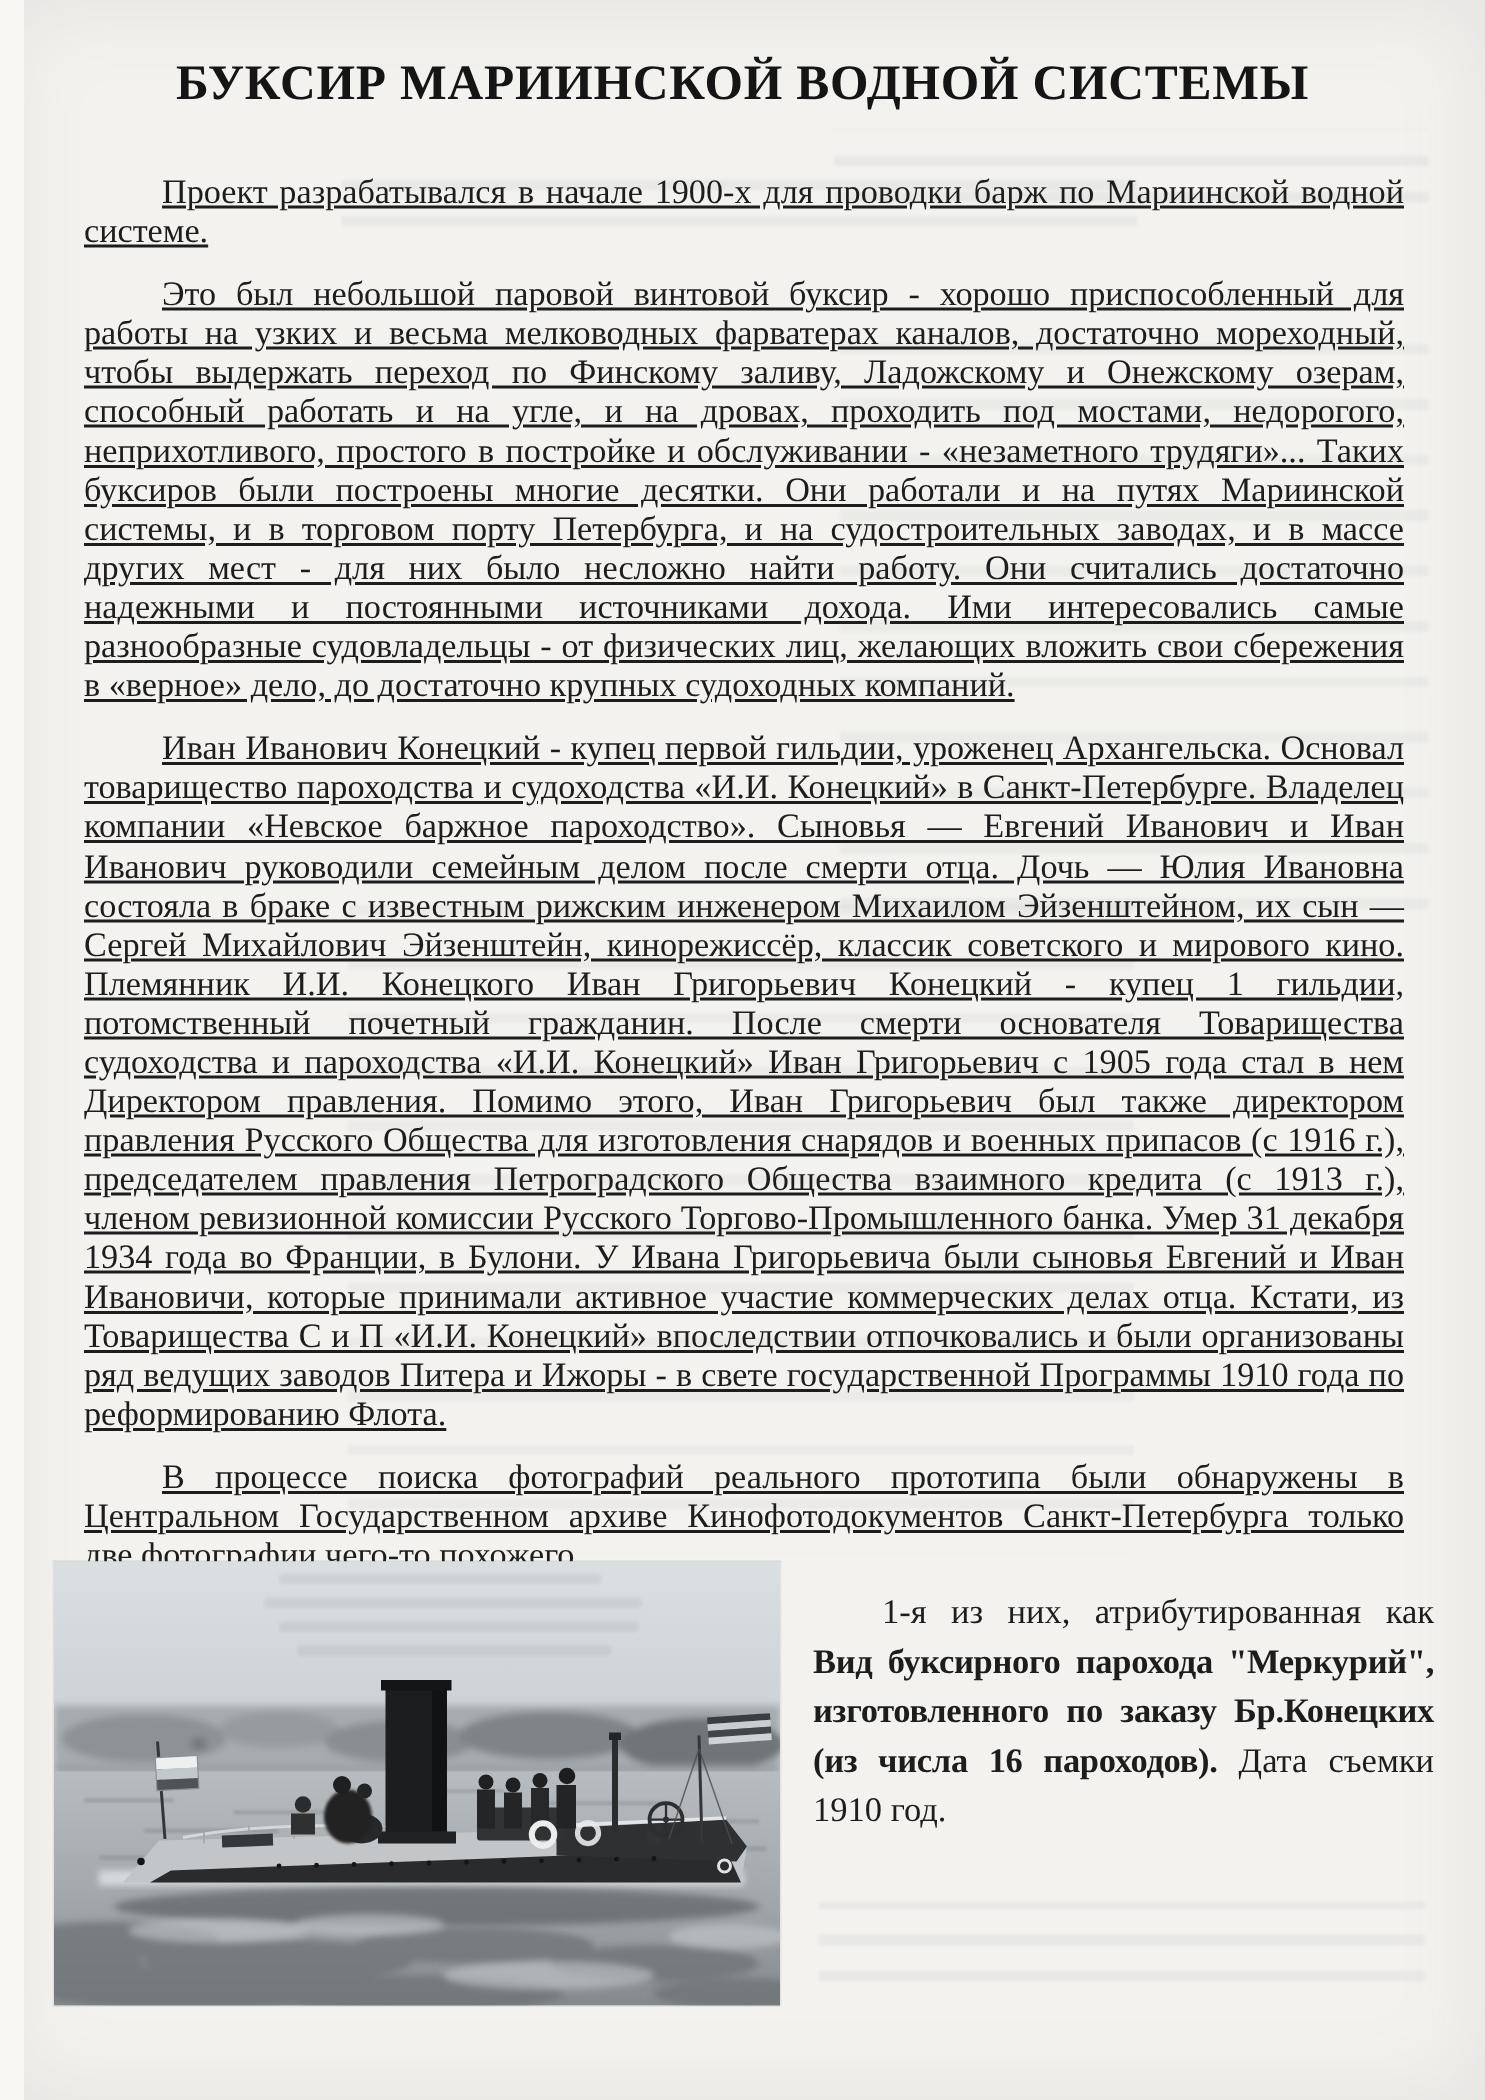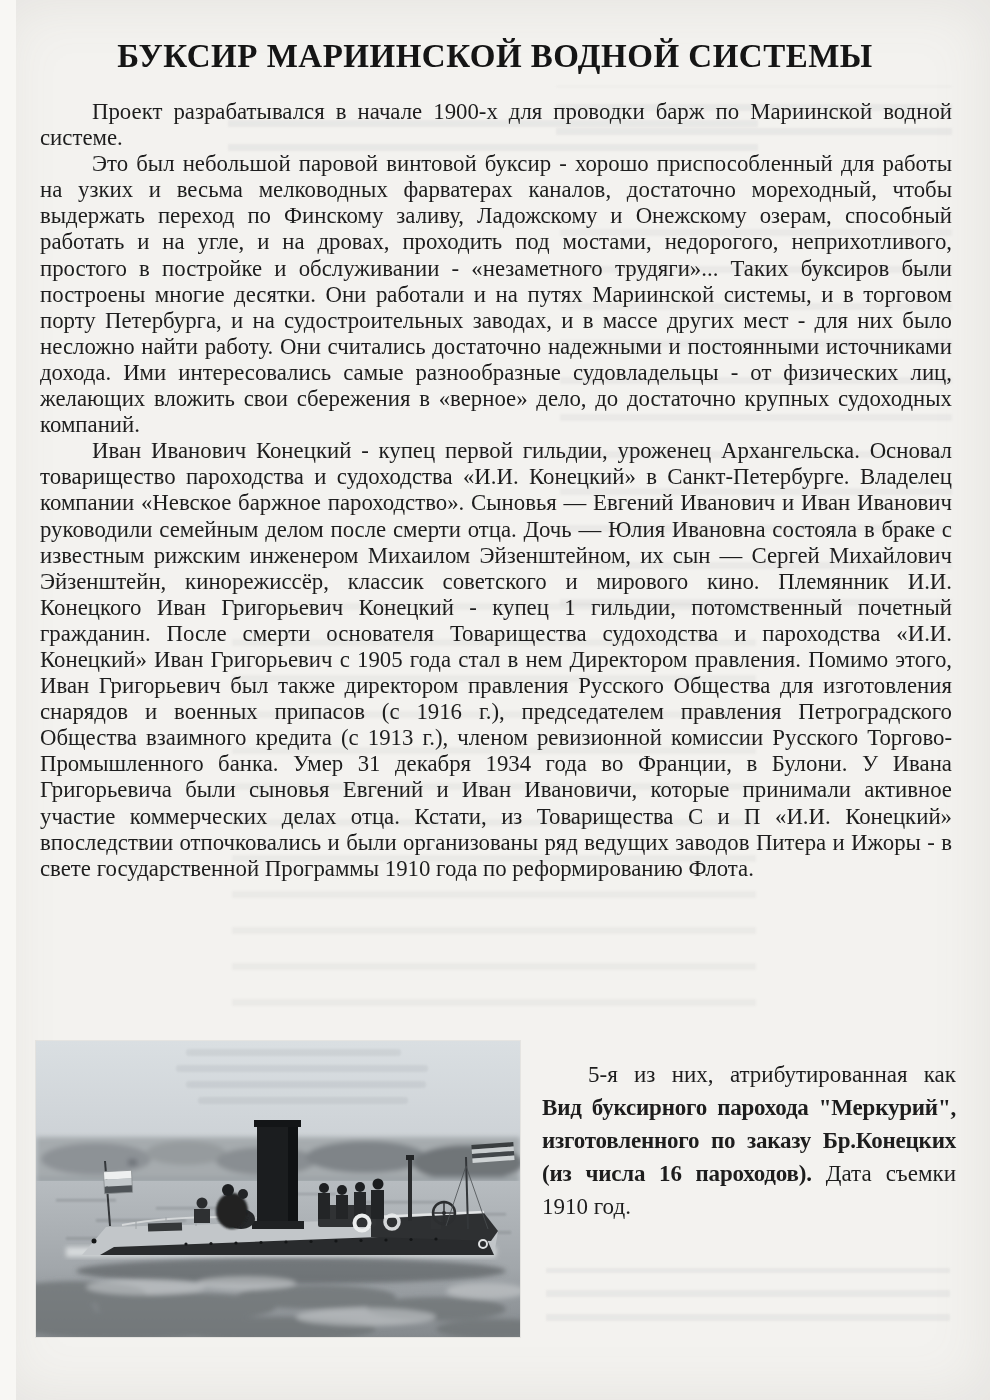--- a/index.html
+++ b/index.html
@@ -14,22 +14,22 @@
   .edge-strip{position:absolute;left:0;top:0;width:16px;height:100%;background:#f8f7f4;}
   .doc-title{
     position:absolute;top:38px;left:0;width:100%;
     text-align:center;font-weight:bold;font-size:33px;line-height:1.1;
     letter-spacing:.5px;color:#151515;margin:0;
   }
   .text-block{
     position:absolute;top:99px;left:40px;width:912px;height:942px;overflow:hidden;
   }
   .text-block p{
-    margin:0;text-align:justify;text-indent:52px;
-    font-size:22.8px;line-height:26.1px;
+    margin:16px;text-align:justify;text-indent:52px;
+    font-size:22.8px;line-height:26.1px;text-decoration:underline;
   }
   .photo{
     position:absolute;top:1041px;left:36px;width:484px;height:296px;
     outline:1px solid rgba(60,60,60,.08);
     background:#cdd2d6;
   }
   .photo svg{display:block;}
   .caption{
     position:absolute;top:1058px;left:542px;width:414px;
     margin:0;text-align:justify;text-indent:46px;
@@ -62,20 +62,21 @@
   <div class="ghost g3"></div>
   <div class="ghost g4"></div>
   <div class="ghost g5"></div>
 
   <h1 class="doc-title">БУКСИР МАРИИНСКОЙ ВОДНОЙ СИСТЕМЫ</h1>
 
   <div class="text-block">
     <p>Проект разрабатывался в начале 1900-х для проводки барж по Мариинской водной системе.</p>
     <p>Это был небольшой паровой винтовой буксир - хорошо приспособленный для работы на узких и весьма мелководных фарватерах каналов, достаточно мореходный, чтобы выдержать переход по Финскому заливу, Ладожскому и Онежскому озерам, способный работать и на угле, и на дровах, проходить под мостами, недорогого, неприхотливого, простого в постройке и обслуживании - «незаметного трудяги»... Таких буксиров были построены многие десятки. Они работали и на путях Мариинской системы, и в торговом порту Петербурга, и на судостроительных заводах, и в массе других мест - для них было несложно найти работу. Они считались достаточно надежными и постоянными источниками дохода. Ими интересовались самые разнообразные судовладельцы - от физических лиц, желающих вложить свои сбережения в «верное» дело, до достаточно крупных судоходных компаний.</p>
     <p>Иван Иванович Конецкий - купец первой гильдии, уроженец Архангельска. Основал товарищество пароходства и судоходства «И.И. Конецкий» в Санкт-Петербурге. Владелец компании «Невское баржное пароходство». Сыновья — Евгений Иванович и Иван Иванович руководили семейным делом после смерти отца. Дочь — Юлия Ивановна состояла в браке с известным рижским инженером Михаилом Эйзенштейном, их сын — Сергей Михайлович Эйзенштейн, кинорежиссёр, классик советского и мирового кино. Племянник И.И. Конецкого Иван Григорьевич Конецкий - купец 1 гильдии, потомственный почетный гражданин. После смерти основателя Товарищества судоходства и пароходства «И.И. Конецкий» Иван Григорьевич с 1905 года стал в нем Директором правления. Помимо этого, Иван Григорьевич был также директором правления Русского Общества для изготовления снарядов и военных припасов (с 1916 г.), председателем правления Петроградского Общества взаимного кредита (с 1913 г.), членом ревизионной комиссии Русского Торгово-Промышленного банка. Умер 31 декабря 1934 года во Франции, в Булони. У Ивана Григорьевича были сыновья Евгений и Иван Ивановичи, которые принимали активное участие коммерческих делах отца. Кстати, из Товарищества С и П «И.И. Конецкий» впоследствии отпочковались и были организованы ряд ведущих заводов Питера и Ижоры - в свете государственной Программы 1910 года по реформированию Флота.</p>
+    <p>В процессе поиска фотографий реального прототипа были обнаружены в Центральном Государственном архиве Кинофотодокументов Санкт-Петербурга только две фотографии чего-то похожего.</p>
   </div>
 
   <div class="photo" role="img" aria-label="Черно-белая фотография парового буксира с высокой трубой, флагом на носу и командой на палубе, 1910 год">
     <svg viewBox="0 0 484 296" width="484" height="296">
       <defs>
         <linearGradient id="sky" x1="0" y1="0" x2="0" y2="1">
           <stop offset="0" stop-color="#dadfe2"></stop>
             <stop offset="1" stop-color="#c6cbd0"></stop>
         </linearGradient>
         <linearGradient id="water" x1="0" y1="0" x2="0" y2="1">
@@ -236,14 +237,14 @@
             <circle cx="325" cy="199.5" r="1.6"></circle>
             <circle cx="350" cy="199" r="1.6"></circle>
           <circle cx="375" cy="198.5" r="1.6"></circle>
             <circle cx="400" cy="198" r="1.6"></circle>
         </g>
         <circle cx="447" cy="203" r="4" fill="none" stroke="#dfe1e2" stroke-width="2"></circle>
       </g>
     </svg>
   </div>
 
-  <p class="caption"><span>5-я из них, атрибутированная как </span><b>Вид буксирного парохода "Меркурий", изготовленного по заказу Бр.Конецких (из числа 16 пароходов).</b><span> Дата съемки 1910 год.</span></p>
+  <p class="caption"><span>1-я из них, атрибутированная как </span><b>Вид буксирного парохода "Меркурий", изготовленного по заказу Бр.Конецких (из числа 16 пароходов).</b><span> Дата съемки 1910 год.</span></p>
 </div>
 
 </body></html>

